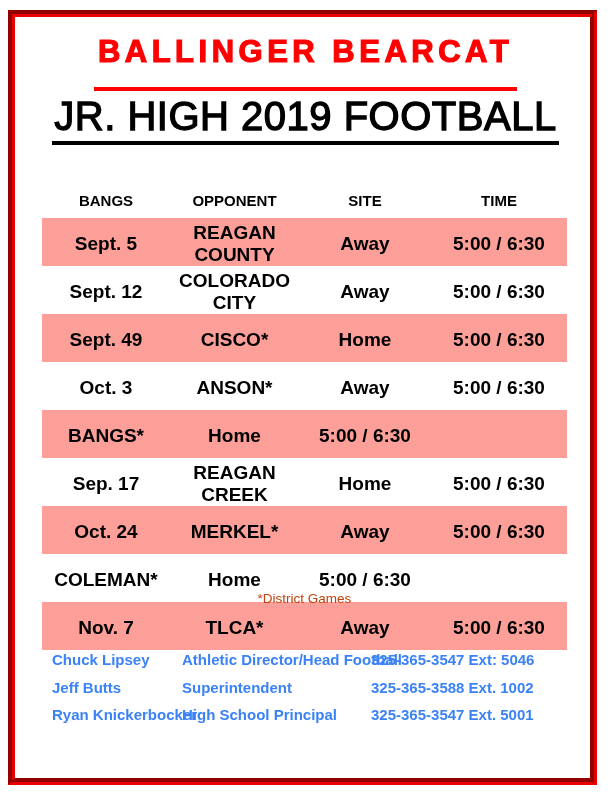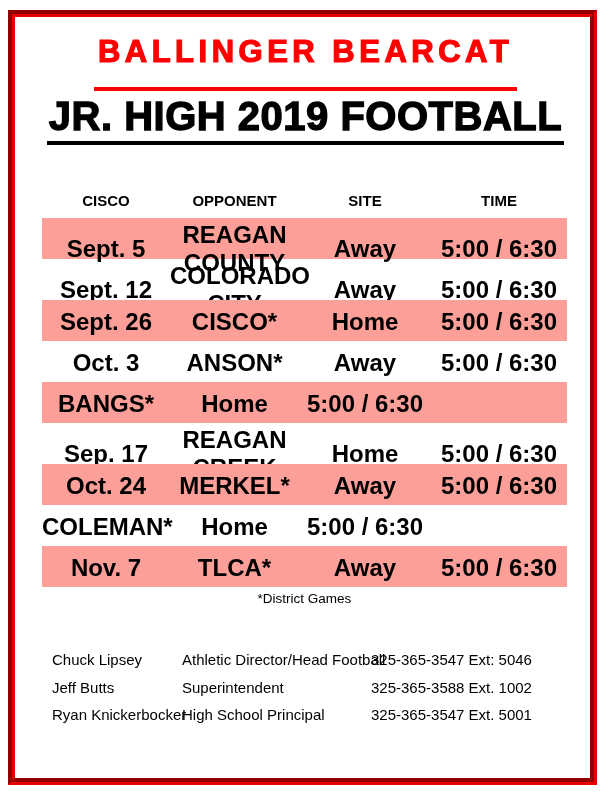--- a/index.html
+++ b/index.html
@@ -41,21 +41,21 @@
     font-weight: 900;
     letter-spacing: 4.5px;
     -webkit-text-stroke: 1.2px var(--title-red, #ff0000);
     border-bottom: 4px solid var(--title-red, #ff0000);
     padding: 0 4px 20px 4px;
   }
   .title-black {
     display: inline-block;
     color: #000000;
     font-size: 40px;
-    font-weight: 700;
+    font-weight: 400;
     letter-spacing: 0.5px;
     -webkit-text-stroke: 1.3px #000000;
     border-bottom: 4px solid #000000;
     padding: 0 2px 5px 2px;
   }
   .sched-header, .sched-row {
     position: relative;
     display: grid;
     grid-template-columns: 128px 129px 132px 136px;
     align-items: center;
@@ -71,93 +71,93 @@
     color: #000;
   }
   .sched-header > div { text-align: center; }
   .sched-body {
     position: absolute;
     left: 42px;
     top: 218px;
     width: 525px;
   }
   .sched-row {
-    height: 41px;
-    font-size: 24px;
+    height: 48px;
+    font-size: 19px;
     font-weight: 700;
     color: #000;
     padding-top: 3px;
     box-sizing: border-box;
   }
   .sched-row > div { text-align: center; }
   .sched-row.pink { background: var(--row-highlight, #fb9f98); }
   .footnote {
     position: absolute;
     left: 42px;
     top: 591px;
     width: 525px;
     text-align: center;
     font-size: 13.5px;
     font-weight: 400;
-    color: #000000;
+    color: #c2410c;
   }
   .contacts {
     position: absolute;
     left: 52px;
     top: 646px;
     width: 500px;
   }
   .contact-row {
     display: grid;
     grid-template-columns: 130px 189px auto;
     height: 27.5px;
     align-items: center;
     font-size: 15px;
-    font-weight: 400;
-    color: #000000;
+    font-weight: 700;
+    color: #3b82f6;
     white-space: nowrap;
   }
 </style>
 </head>
 <body>
 
 <div class="page">
 
   <div class="frame"></div>
 
   <div class="title-wrap title-red-wrap">
     <span class="title-red">BALLINGER BEARCAT</span>
   </div>
 
   <div class="title-wrap title-black-wrap">
     <span class="title-black">JR. HIGH 2019 FOOTBALL</span>
   </div>
 
   <div class="sched-header">
-    <div>CISCO</div>
+    <div>BANGS</div>
     <div>OPPONENT</div>
     <div>SITE</div>
     <div>TIME</div>
   </div>
 
   <div class="sched-body">
     <div class="sched-row pink">
       <div>Sept. 5</div>
       <div>REAGAN COUNTY</div>
       <div>Away</div>
       <div>5:00 / 6:30</div>
     </div>
     <div class="sched-row">
       <div>Sept. 12</div>
       <div>COLORADO CITY</div>
       <div>Away</div>
       <div>5:00 / 6:30</div>
     </div>
     <div class="sched-row pink">
-      <div>Sept. 26</div>
+      <div>Sept. 49</div>
       <div>CISCO*</div>
       <div>Home</div>
       <div>5:00 / 6:30</div>
     </div>
     <div class="sched-row">
       <div>Oct. 3</div>
       <div>ANSON*</div>
       <div>Away</div>
       <div>5:00 / 6:30</div>
     </div>

